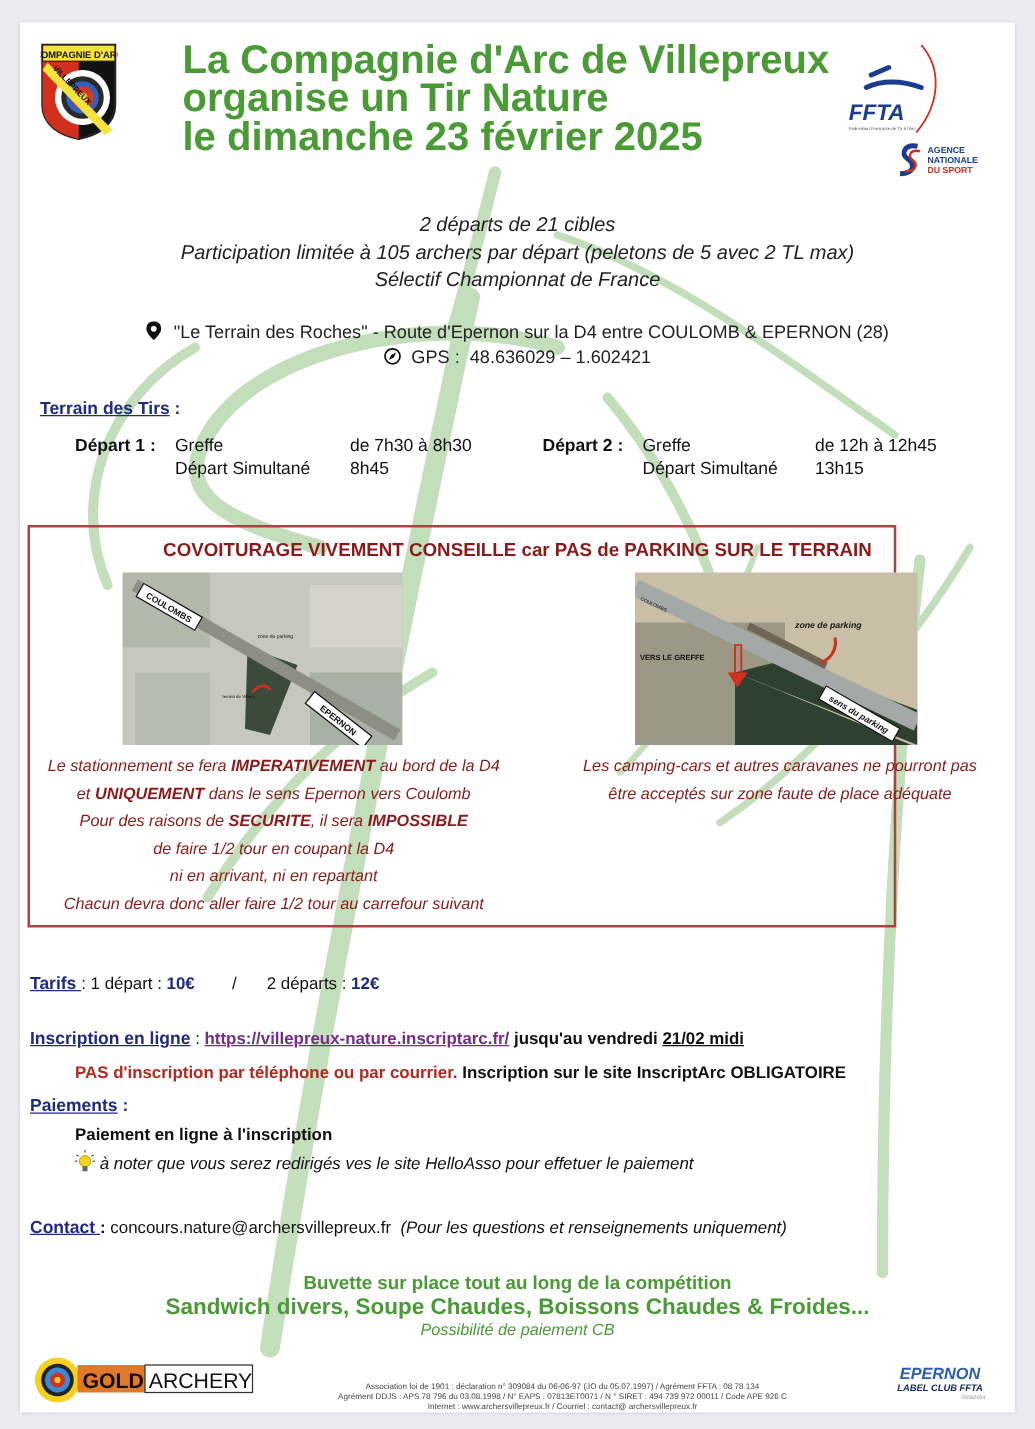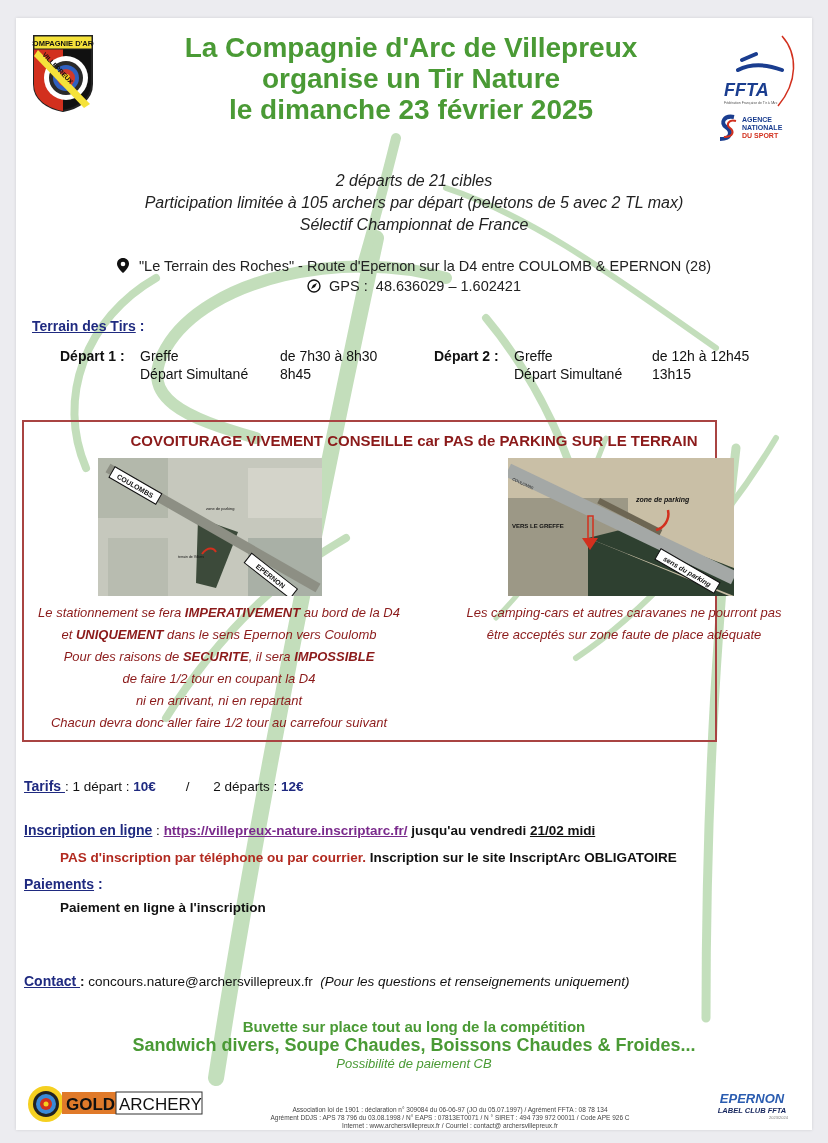--- a/index.html
+++ b/index.html
@@ -10,22 +10,22 @@
     position: absolute; left: 16px; top: 18px; width: 796px; height: 1112px;
     background: #fff; box-shadow: 0 0 3px rgba(0,0,0,0.12); overflow: hidden;
   }
   .watermark { position: absolute; left: 0; top: 0; width: 796px; height: 1112px; pointer-events: none; }
 
   .abs { position: absolute; }
   .center { text-align: center; }
 
   
   .club-logo { left: 16px; top: 16px; width: 62px; height: 78px; }
-  .title { left: 130px; top: 14px; width: 530px; text-align: center; color: #4a9a35; font-weight: bold; font-size: 28px; line-height: 31px; font-family: "Liberation Sans", sans-serif; }
-  .ffta-logo { left: 704px; top: 16px; width: 80px; height: 74px; text-align: right; }
+  .title { left: 130px; top: 14px; width: 530px; text-align: left; color: #4a9a35; font-weight: bold; font-size: 32px; line-height: 31px; font-family: "Liberation Sans", sans-serif; }
+  .ffta-logo { left: 659px; top: 16px; width: 80px; height: 74px; text-align: right; }
   .ans-logo { left: 700px; top: 95px; width: 80px; height: 30px; }
 
   .sub { left: 0; width: 796px; text-align: center; font-style: italic; font-size: 16px; line-height: 22px; color: #222; }
   .loc { left: 0; width: 796px; text-align: center; font-size: 14.5px; line-height: 20px; color: #222; }
 
   .section-label { color: #1f2a80; font-weight: bold; font-size: 14px; }
   .section-label u { text-decoration: underline; }
 
   .sched { font-size: 14px; line-height: 18px; color: #111; }
 
@@ -239,20 +239,34 @@
     <span class="section-label" style="text-decoration:underline;">Inscription en ligne</span><span> : </span><span class="link">https://villepreux-nature.inscriptarc.fr/</span><span style="font-weight:bold;"> jusqu'au vendredi </span><span style="font-weight:bold;text-decoration:underline;">21/02 midi</span>
   </div>
   <div class="abs line" style="left:44px;top:832px;">
     <span class="red-warn">PAS d'inscription par téléphone ou par courrier.</span><span style="font-weight:bold;"> Inscription sur le site InscriptArc OBLIGATOIRE</span>
   </div>
 
   <div class="abs section-label" style="left:8px;top:858px;">
     <u>Paiements</u><span> :</span>
   </div>
   <div class="abs line" style="left:44px;top:882px;font-weight:bold;">Paiement en ligne à l'inscription</div>
+  <div class="abs line" style="left:44px;top:902px;font-style:italic;">
+    <svg width="16" height="20" viewBox="0 0 16 20" style="vertical-align:-5px;">
+      <g stroke="#555" stroke-width="1">
+          <line x1="8" y1="0" x2="8" y2="2"></line>
+          <line x1="1" y1="4" x2="3" y2="5"></line>
+          <line x1="15" y1="4" x2="13" y2="5"></line>
+          <line x1="0" y1="9" x2="2" y2="9"></line>
+          <line x1="16" y1="9" x2="14" y2="9"></line>
+        </g>
+      <circle cx="8" cy="9" r="4.5" fill="#f5d020" stroke="#b8a000" stroke-width="0.8"></circle>
+      <rect x="6" y="13" width="4" height="4" fill="#666"></rect>
+    </svg>
+    <span>à noter que vous serez redirigés ves le site HelloAsso pour effetuer le paiement</span>
+  </div>
 
   <div class="abs line" style="left:8px;top:955px;">
     <span class="section-label" style="text-decoration:underline;">Contact </span><span style="font-weight:bold;">: </span><span>concours.nature@archersvillepreux.fr</span>&nbsp;
     <span style="font-style:italic;">(Pour les questions et renseignements uniquement)</span>
   </div>
 
   <div class="abs center" style="left:0;top:1000px;width:796px;">
     <div class="buvette1">Buvette sur place tout au long de la compétition</div>
     <div class="buvette2">Sandwich divers, Soupe Chaudes, Boissons Chaudes &amp; Froides...</div>
     <div class="buvette3">Possibilité de paiement CB</div>

